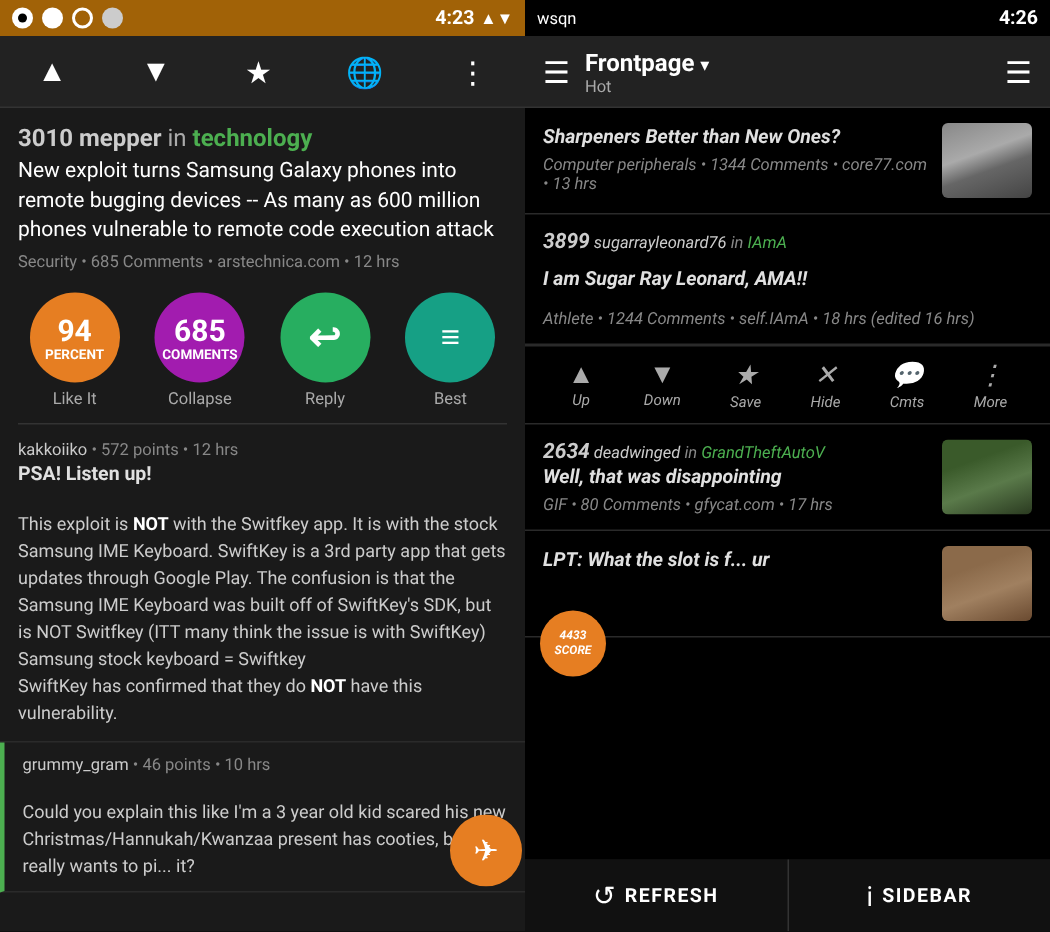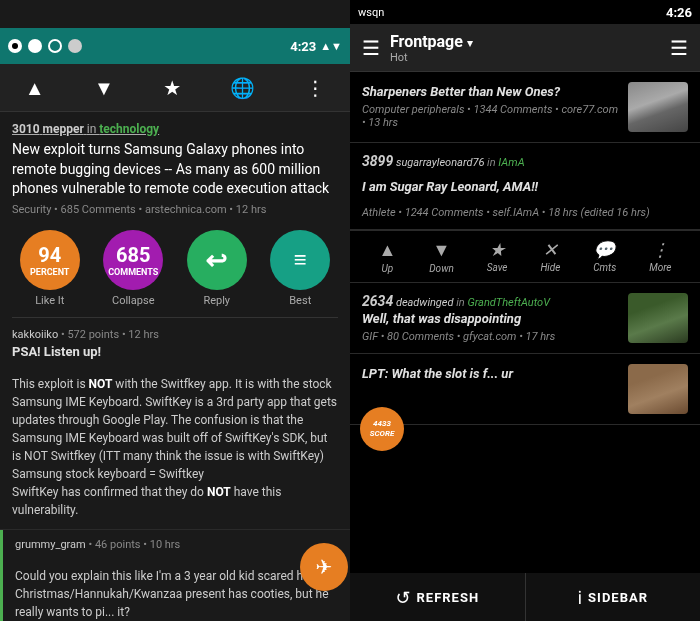--- a/index.html
+++ b/index.html
@@ -16,27 +16,26 @@
     .left-panel {
       width: 350px;
       height: 621px;
       background: #1a1a1a;
       display: flex;
       flex-direction: column;
       overflow: hidden;
     }
 
     .status-bar {
-      background: #0f766e;
-      height: 36px;
+      background: #a16207;
+      height: 24px;
       display: flex;
       align-items: center;
       justify-content: space-between;
       padding: 0 8px;
-      margin-top: 28px;
     }
     .status-bar-left {
       display: flex;
       gap: 6px;
       align-items: center;
     }
     .status-bar-right {
       display: flex;
       align-items: center;
       gap: 4px;
@@ -61,23 +60,22 @@
     .content-area {
       flex: 1;
       overflow-y: auto;
       background: #1a1a1a;
     }
 
     .post-header {
       padding: 10px 12px 4px;
     }
     .post-meta {
-      font-size: 12px;
+      font-size: 16px;
       color: #aaa;
-      text-decoration: underline;
     }
     .post-meta .username { color: #ccc; font-weight: bold; }
     .post-meta .subreddit { color: #4caf50; font-weight: bold; }
     .post-title {
       font-size: 14px;
       color: #fff;
       font-weight: normal;
       line-height: 1.4;
       margin-top: 4px;
     }

